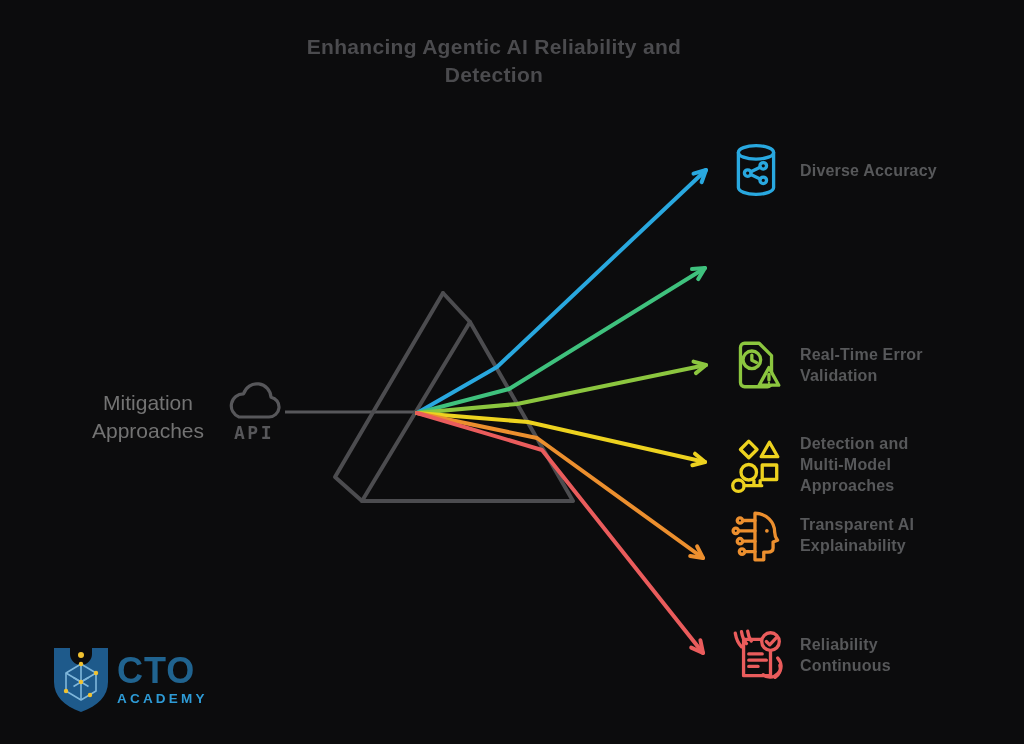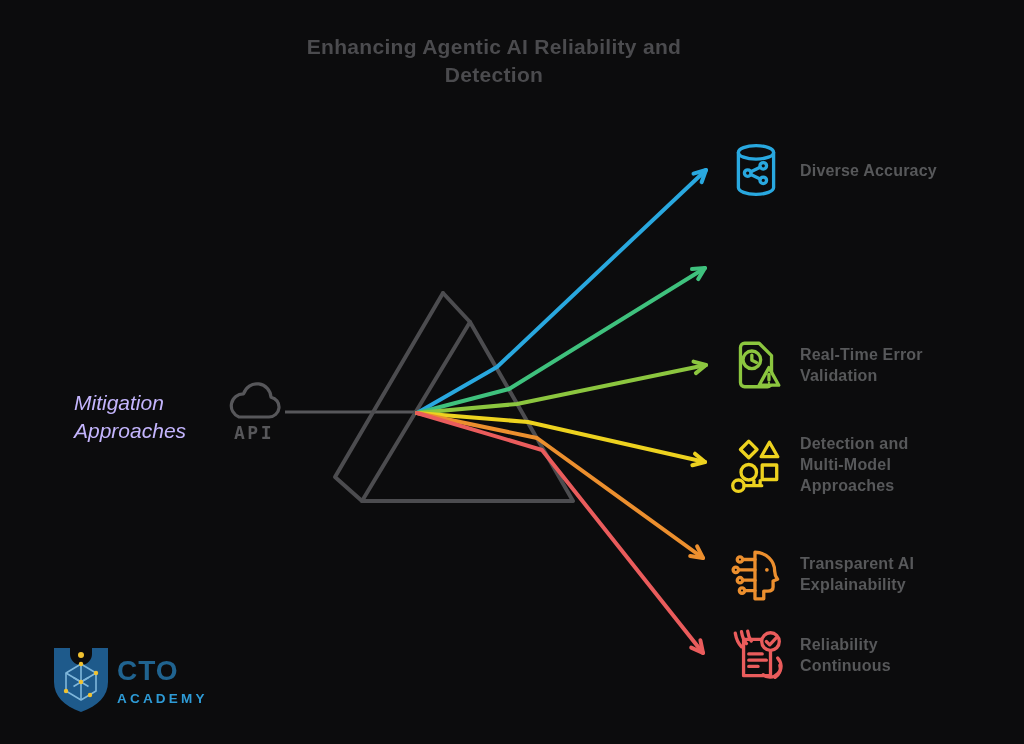--- a/index.html
+++ b/index.html
@@ -13,38 +13,38 @@
 
   .title {
     position:absolute; left:144px; top:33px; width:700px;
     text-align:center; font-size:21px; font-weight:600;
     letter-spacing:.3px; color:#4b4b4e; line-height:28px;
   }
   .title span { display:block; }
 
   .source-label {
     position:absolute; left:74px; top:389px; width:148px;
-    text-align:left; font-size:21px; font-weight:500;
-    color:#c4b5fd; line-height:28px;font-style:italic;
+    text-align:center; font-size:21px; font-weight:500;
+    color:#737373; line-height:28px;
   }
   .source-label span { display:block; }
 
   .diagram { position:absolute; left:0; top:0; }
 
   .item { position:absolute; left:727px; display:flex; align-items:center; gap:15px; }
   .item .icon { width:58px; height:58px; flex:0 0 auto; }
   .item .label {
     font-size:16px; font-weight:600; color:#57585a;
     line-height:21px; letter-spacing:.2px;
   }
   .item .label span { display:block; white-space:nowrap; }
 
   .logo { position:absolute; left:50px; top:644px; display:flex; align-items:center; gap:5px; }
   .logo-shield { width:62px; height:72px; flex:0 0 auto; }
-  .logo-text .cto  { font-size:28px; font-weight:bold; letter-spacing:1px; line-height:34px; }
+  .logo-text .cto  { font-size:36px; font-weight:bold; letter-spacing:1px; line-height:34px; }
   .logo-text .academy { font-size:13.5px; font-weight:bold; letter-spacing:3.2px; margin-top:3px; }
 </style>
 </head>
 <body>
 
 <div class="stage">
 
   <div class="title">
     <span>Enhancing Agentic AI Reliability and</span>
     <span>Detection</span>
@@ -141,21 +141,21 @@
         <path d="M16.5,48 H33.5 M26,48 V43 M32,48 V43"></path>
       </svg>
     </span>
     <div class="label">
       <span>Detection and</span>
       <span>Multi-Model</span>
       <span>Approaches</span>
     </div>
   </div>
 
-  <div class="item" style="top:545px">
+  <div class="item" style="top:506px">
     <span class="icon" style="color: rgb(236, 143, 46);">
       <svg viewBox="0 0 56 56" width="58" height="58" fill="none" stroke="currentColor" stroke-width="3.2" stroke-linecap="round" stroke-linejoin="round">
         <path d="M27,7 c11,0 19,8.5 19,18 c0,3 1,5.5 2.8,8 l-4.3,1.8 v5.7 c0,2.8 -2.2,4 -5,4 h-4 v7.5 h-8.5 V7 z"></path>
         <circle cx="38.5" cy="24" r="1.8" fill="currentColor" stroke="none"></circle>
         <path d="M27,14 H16"></path>
           <circle cx="12.5" cy="14" r="2.6"></circle>
         <path d="M27,24 H12"></path>
           <circle cx="8.5" cy="24" r="2.6"></circle>
         <path d="M27,34 H16"></path>
           <circle cx="12.5" cy="34" r="2.6"></circle>

